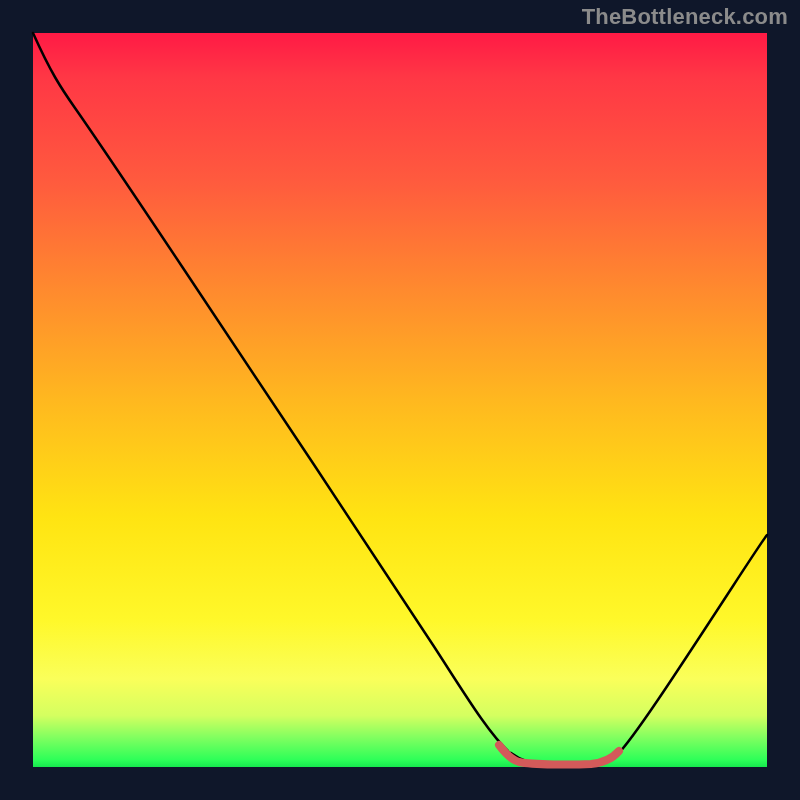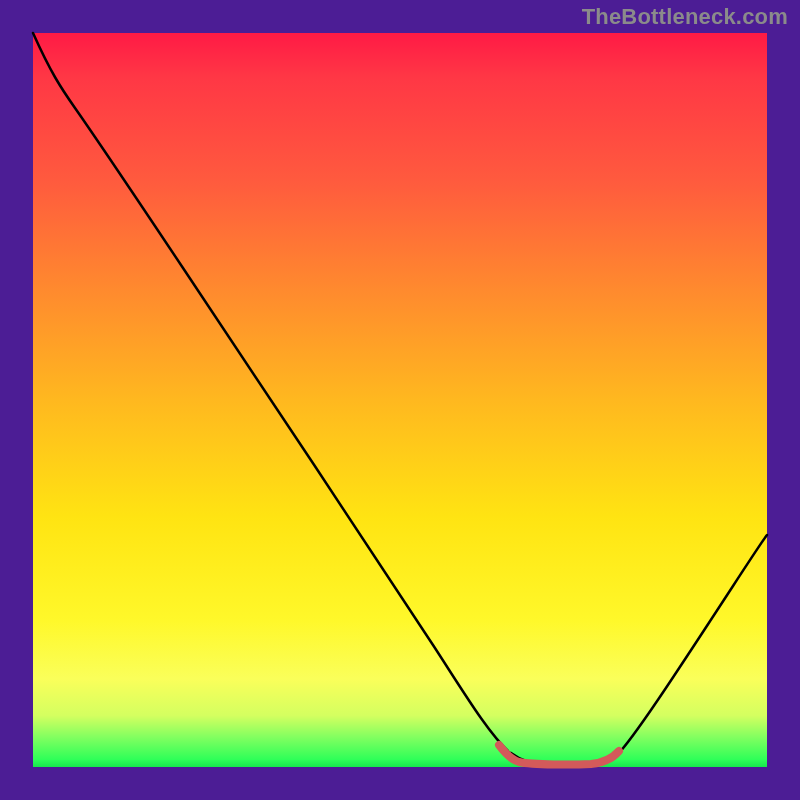--- a/index.html
+++ b/index.html
@@ -9,21 +9,21 @@
     height: 800px;
     background: #000000;
     overflow: hidden;
   }
   .frame {
     position: absolute;
     left: 0;
     top: 0;
     width: 800px;
     height: 800px;
-    background: #4c1d95;
+    background: #0f172a;
   }
   .plot {
     position: absolute;
     left: 33px;
     top: 33px;
     width: 734px;
     height: 734px;
     
     background: linear-gradient(
       to bottom,

